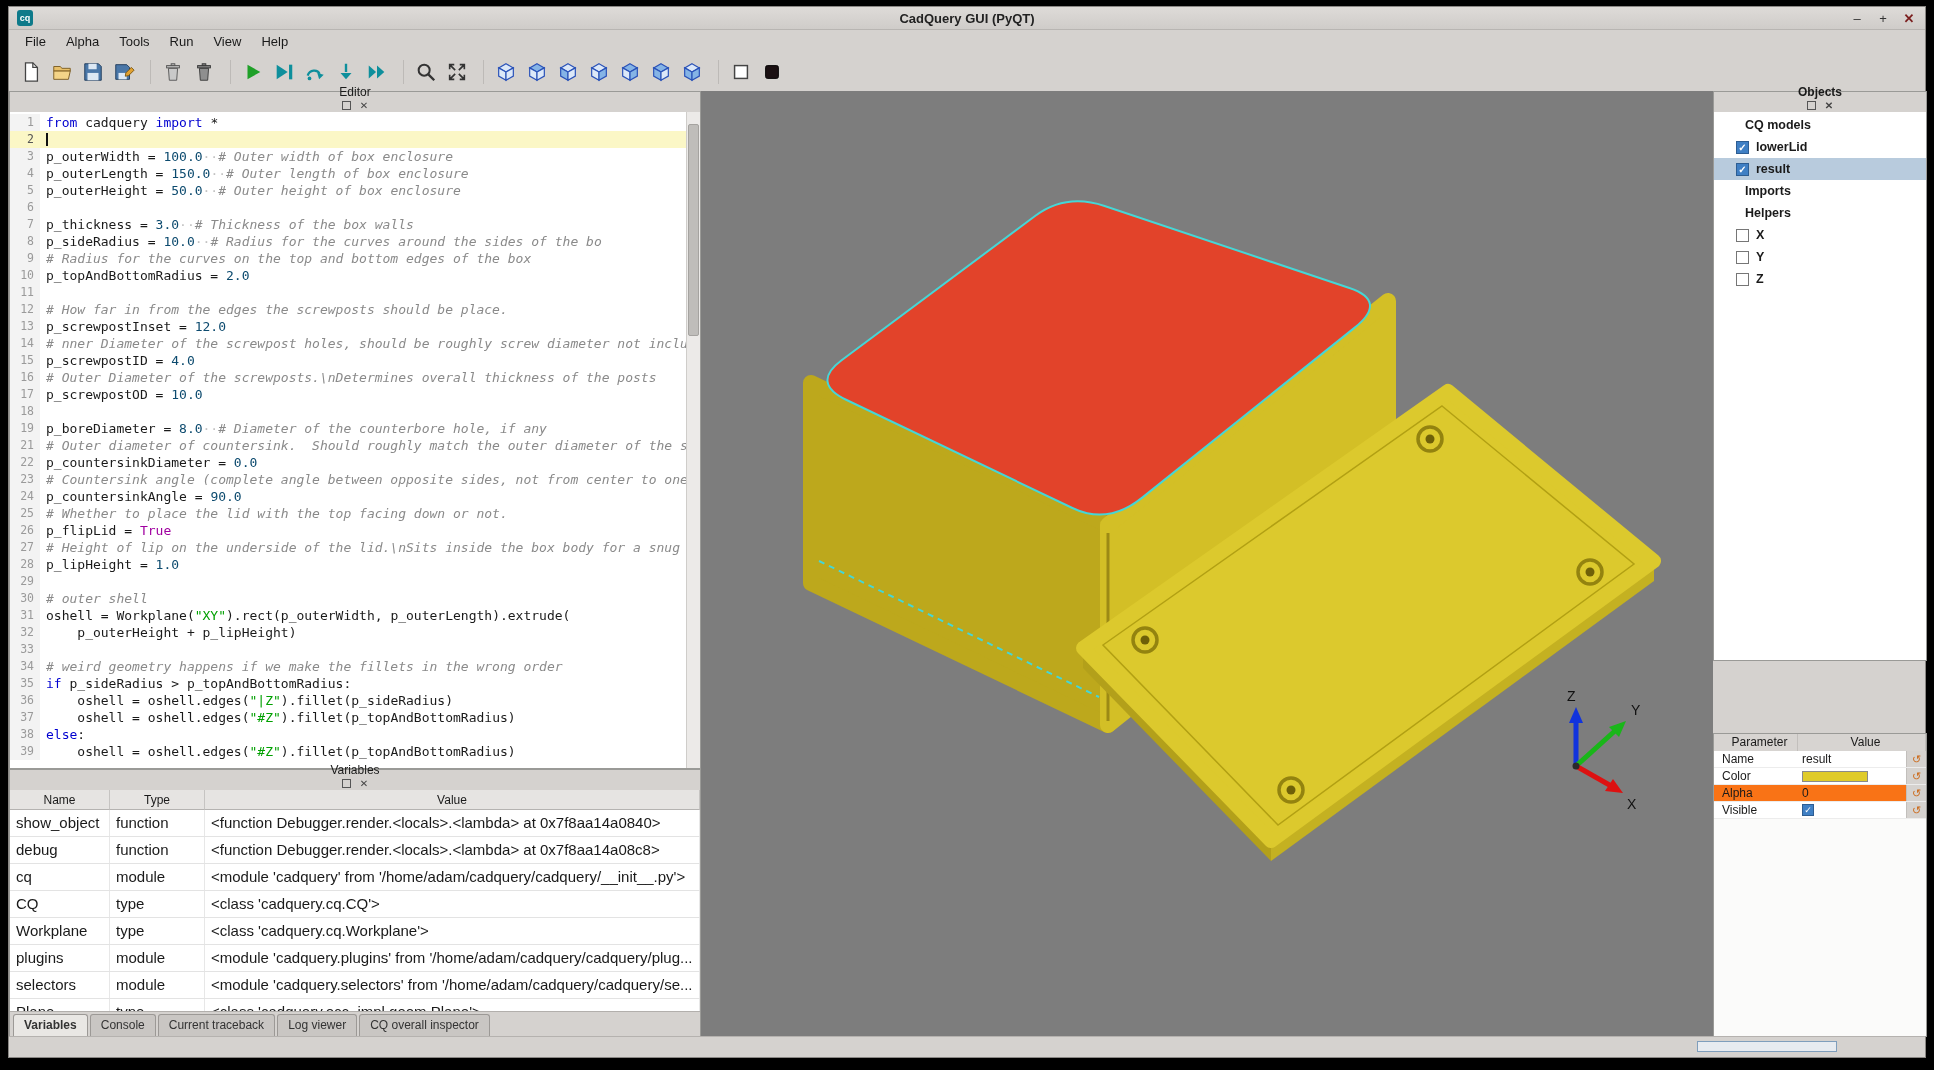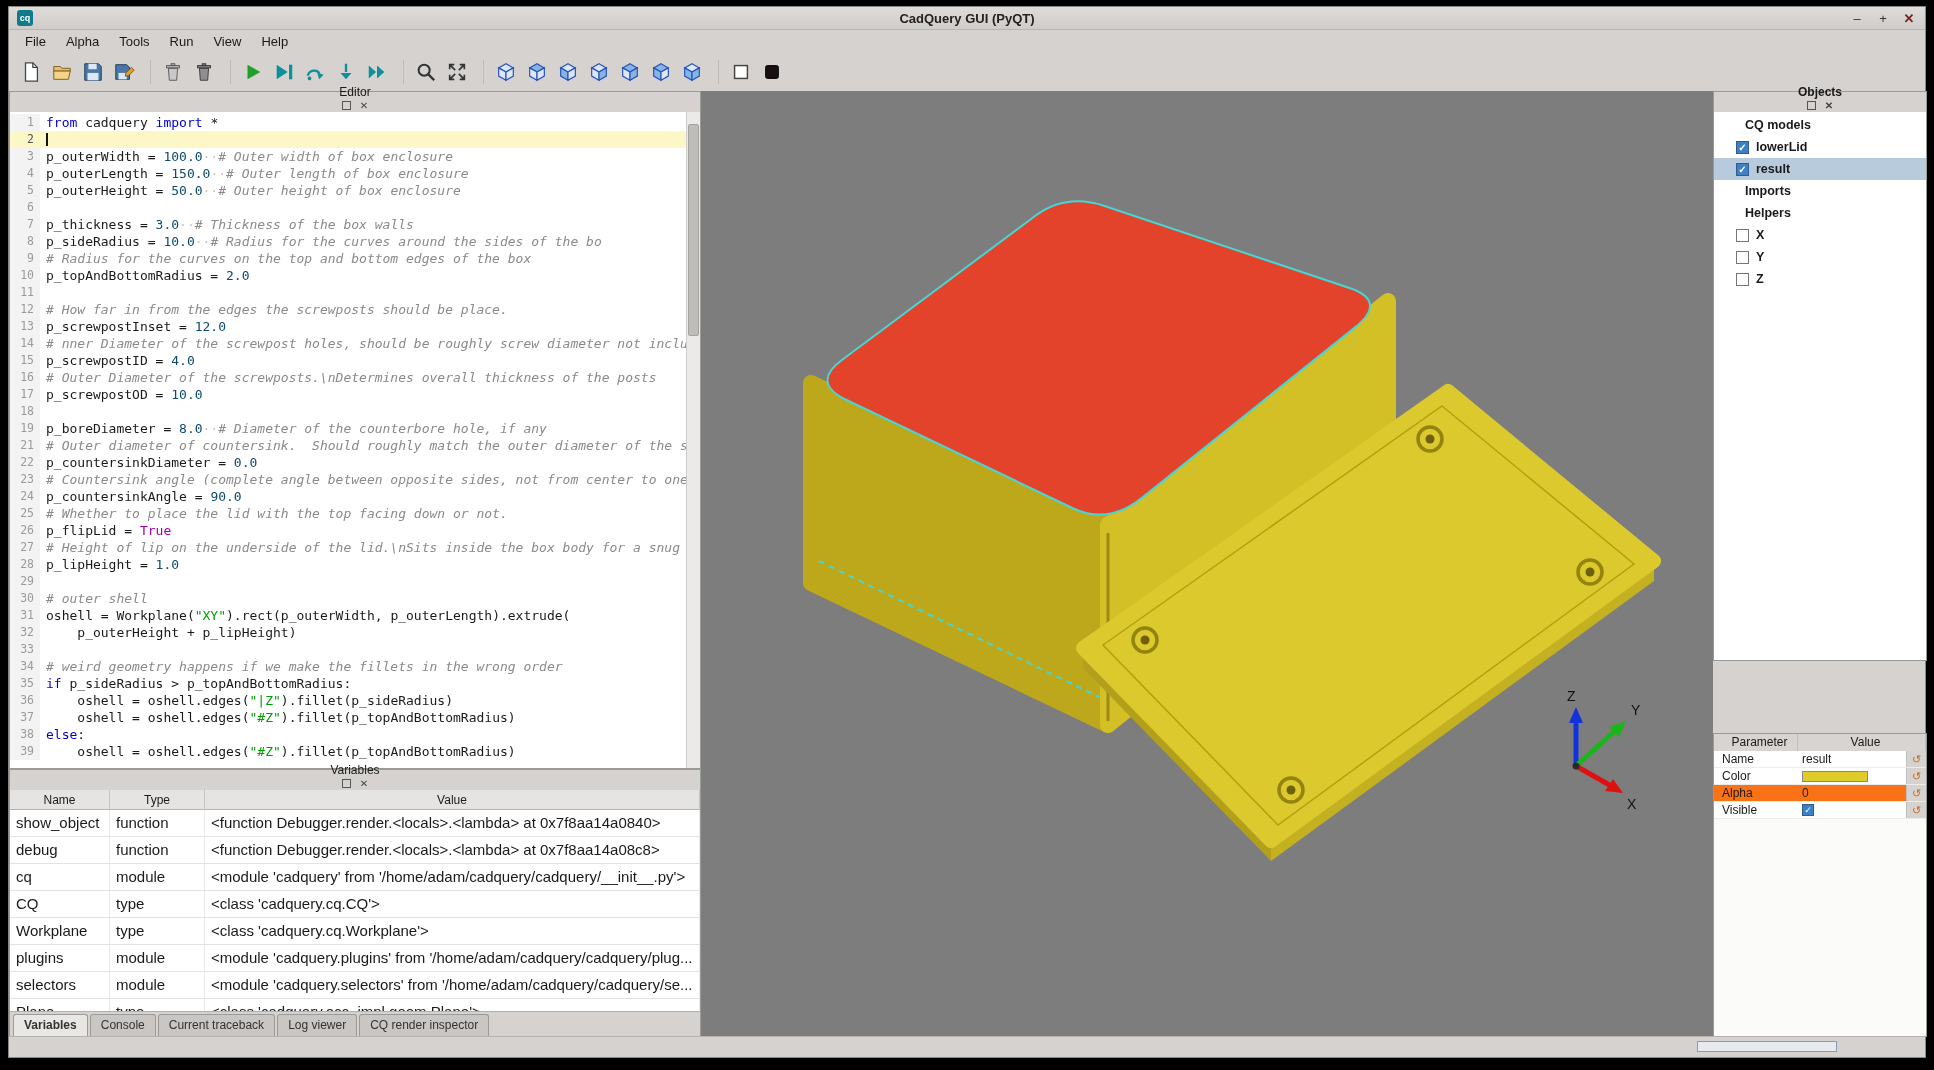--- a/index.html
+++ b/index.html
@@ -377,21 +377,21 @@
           <div class="var-cell">Plane</div>
           <div class="var-cell">type</div>
           <div class="var-cell">&lt;class 'cadquery.occ_impl.geom.Plane'&gt;</div>
         </div>
       </div>
     <div id="tabbar">
         <div class="tab active">Variables</div>
         <div class="tab">Console</div>
         <div class="tab">Current traceback</div>
         <div class="tab">Log viewer</div>
-        <div class="tab">CQ render inspector</div>
+        <div class="tab">CQ overall inspector</div>
       </div>
   </div>
 
   <div class="viewport">
     <svg class="vp-svg" viewBox="0 0 1012 946">
       <rect x="0" y="0" width="1012" height="946" fill="#7d7d7d"></rect>
 
       <g>
         <polygon points="110,292 407,434 407,634 110,492" stroke-width="16" stroke-linejoin="round" fill="#bda81c" stroke="#bda81c"></polygon>
         <polygon points="407,434 687,210 687,410 407,634" stroke-width="16" stroke-linejoin="round" fill="#d3bf26" stroke="#d3bf26"></polygon>

